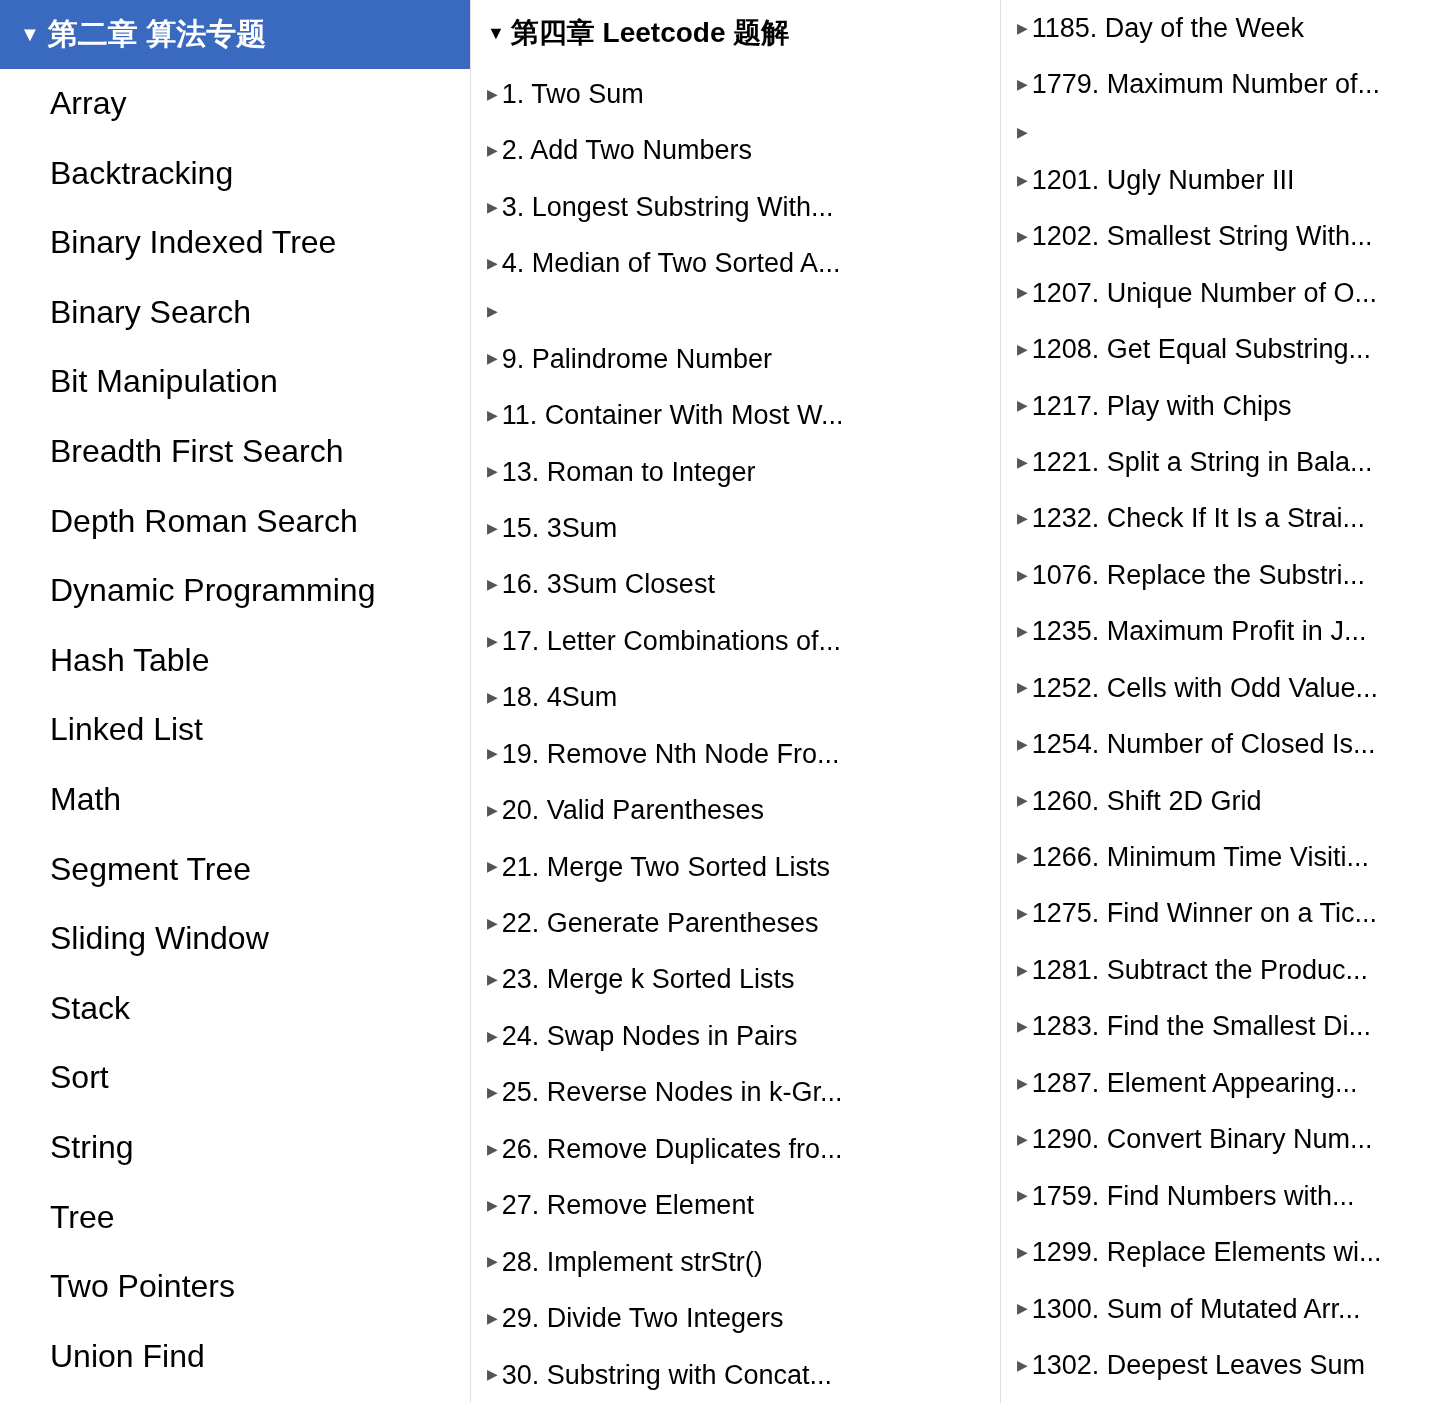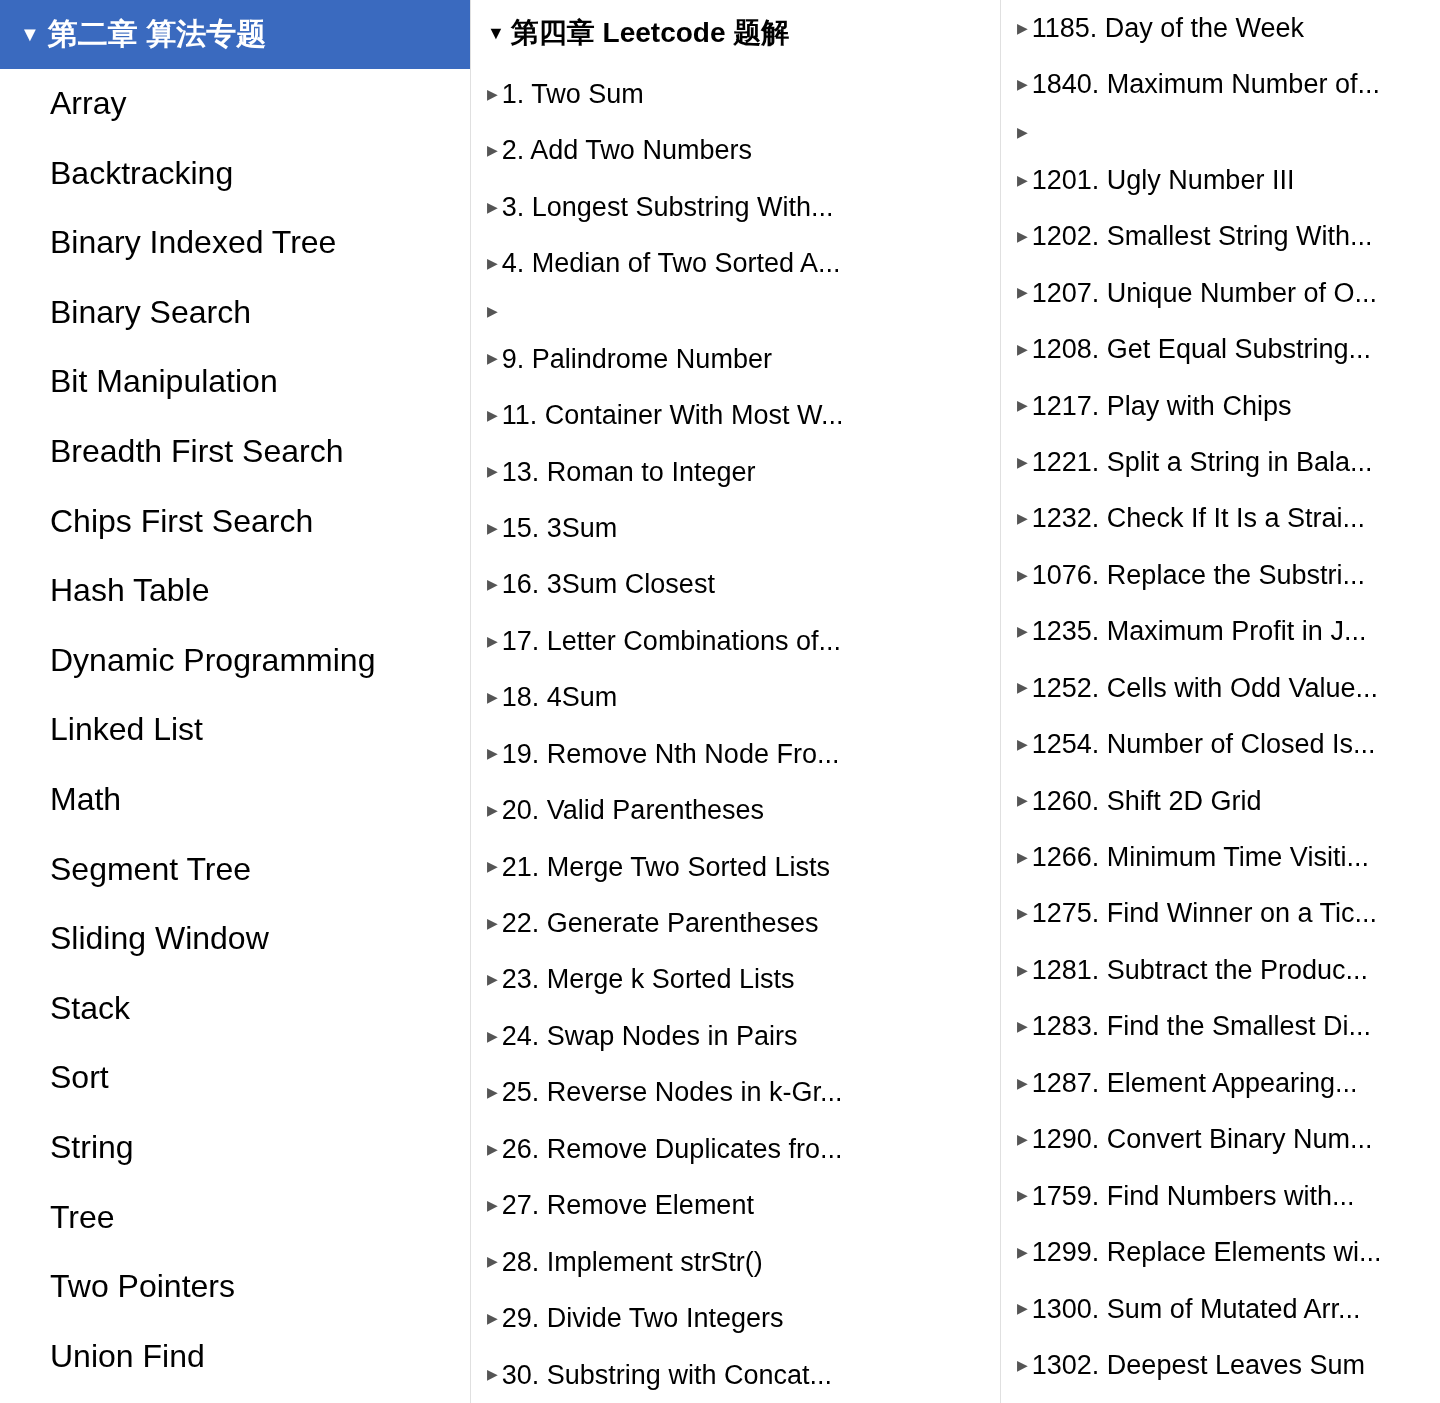--- a/index.html
+++ b/index.html
@@ -124,23 +124,23 @@
       <span class="triangle">▼</span>
       <span>第二章 算法专题</span>
     </div>
     <div id="col1-items">
         <div class="col1-item">Array</div>
         <div class="col1-item">Backtracking</div>
         <div class="col1-item">Binary Indexed Tree</div>
         <div class="col1-item">Binary Search</div>
         <div class="col1-item">Bit Manipulation</div>
         <div class="col1-item">Breadth First Search</div>
-        <div class="col1-item">Chips First Search</div>
+        <div class="col1-item">Depth Roman Search</div>
+        <div class="col1-item">Dynamic Programming</div>
         <div class="col1-item">Hash Table</div>
-        <div class="col1-item">Dynamic Programming</div>
         <div class="col1-item">Linked List</div>
         <div class="col1-item">Math</div>
         <div class="col1-item">Segment Tree</div>
         <div class="col1-item">Sliding Window</div>
         <div class="col1-item">Stack</div>
         <div class="col1-item">Sort</div>
         <div class="col1-item">String</div>
         <div class="col1-item">Tree</div>
         <div class="col1-item">Two Pointers</div>
         <div class="col1-item">Union Find</div>
@@ -259,21 +259,21 @@
   </div>
 
   <div class="col3">
     <div id="col3-items">
         <div class="col3-item">
           <span class="tri">▶</span>
           <span>1185. Day of the Week</span>
         </div>
         <div class="col3-item">
           <span class="tri">▶</span>
-          <span>1840. Maximum Number of...</span>
+          <span>1779. Maximum Number of...</span>
         </div>
         <div class="col3-item">
           <span class="tri">▶</span>
         </div>
         <div class="col3-item">
           <span class="tri">▶</span>
           <span>1201. Ugly Number III</span>
         </div>
         <div class="col3-item">
           <span class="tri">▶</span>

